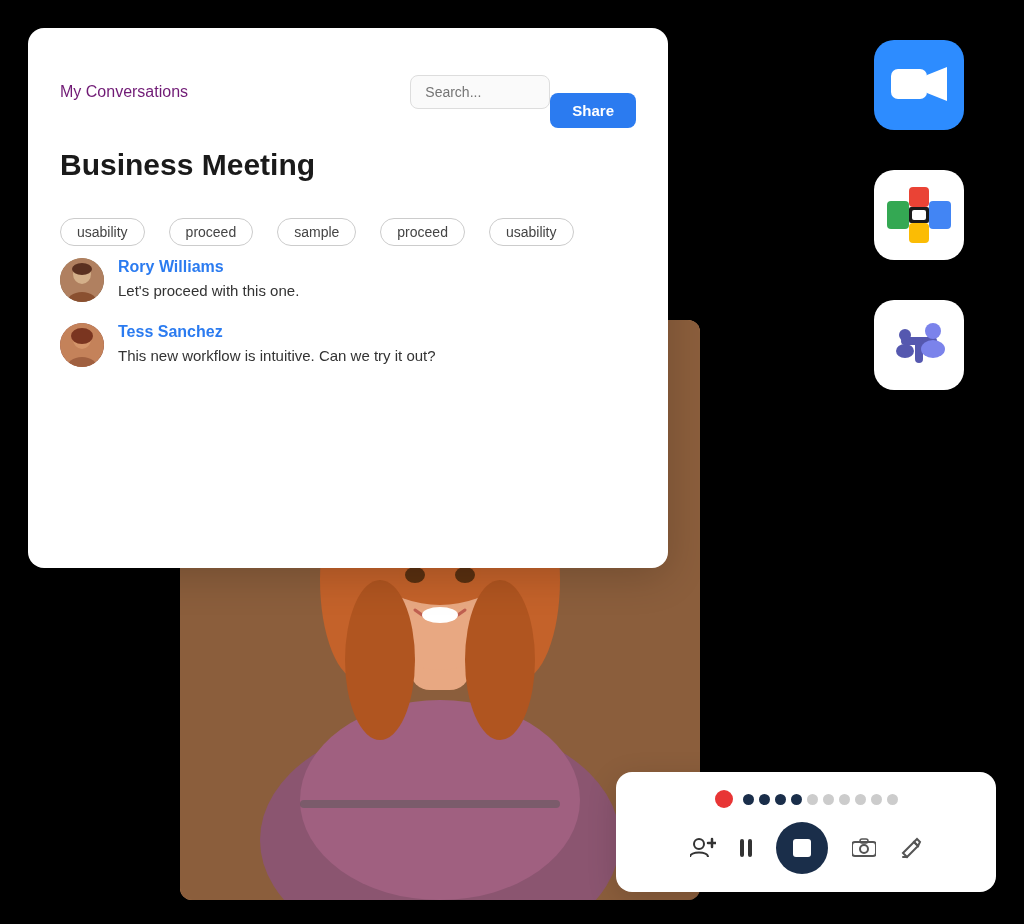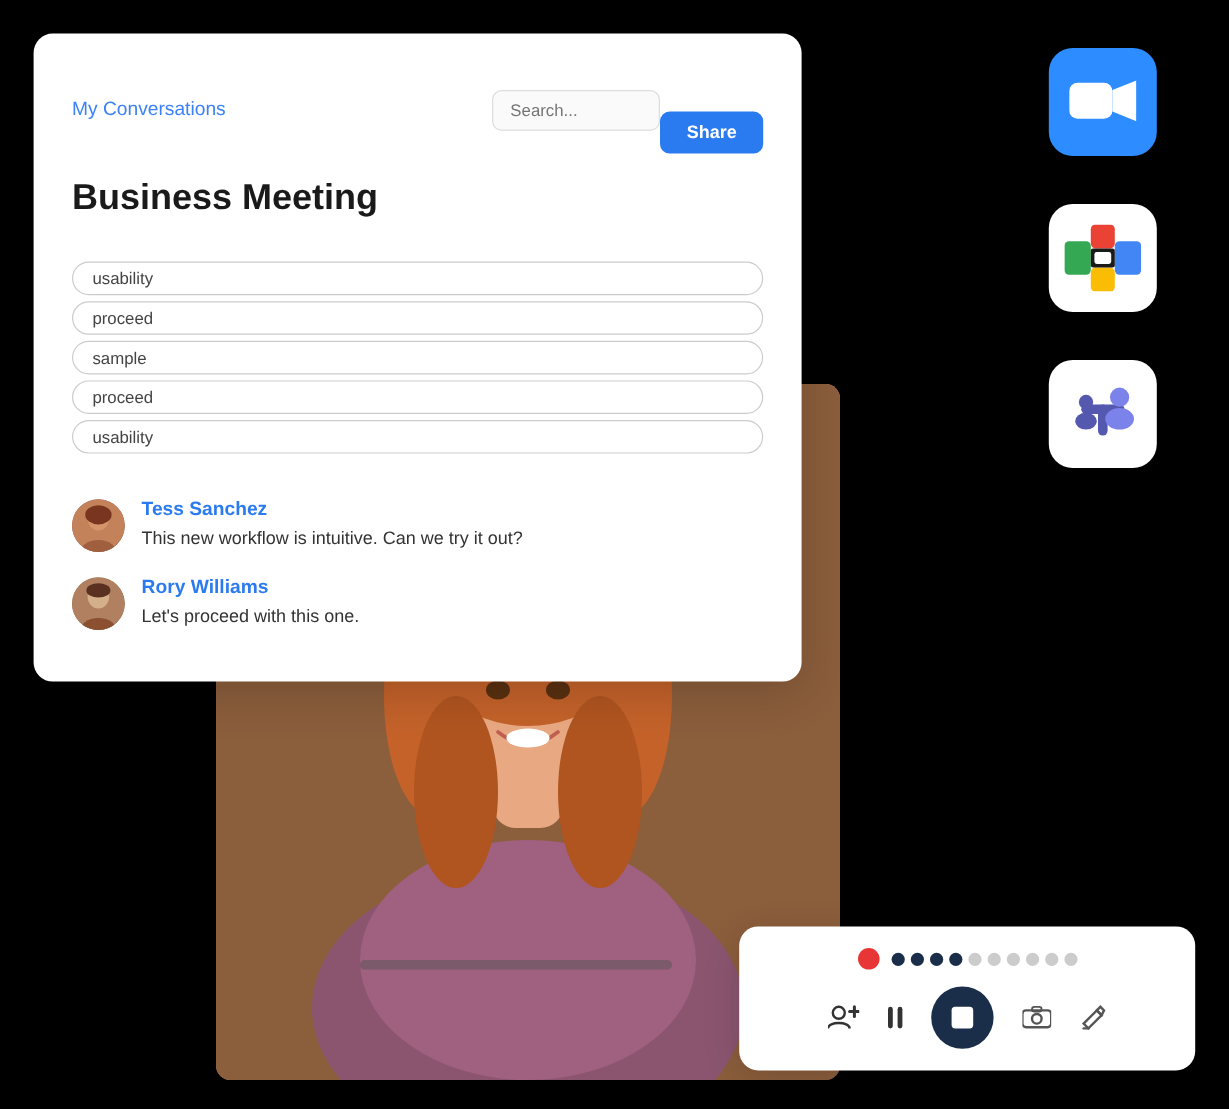--- a/index.html
+++ b/index.html
@@ -40,21 +40,21 @@
     }
 
     .card-header {
       display: flex;
       align-items: center;
       justify-content: space-between;
       margin-bottom: 20px;
     }
     .my-conversations-label {
       font-size: 16px;
-      color: #3b82f6;
+      color: #701a75;
       font-weight: 400;
     }
     .header-right {
       display: flex;
       align-items: center;
     }
     .search-input {
       padding: 8px 14px;
       border: 1px solid #ddd;
       border-radius: 8px;
@@ -79,23 +79,22 @@
     .meeting-title {
       font-size: 30px;
       font-weight: 700;
       color: #1a1a1a;
       margin-bottom: 36px;
     }
 
     .tags-row {
       display: flex;
       flex-wrap: wrap;
-      gap: 5px;
-      margin-bottom: 38px;
-      flex-direction: column;
+      gap: 24px;
+      margin-bottom: 12px;
     }
     .tag {
       border: 1.5px solid #ccc;
       border-radius: 20px;
       padding: 5px 16px;
       font-size: 14px;
       color: #444;
       background: #fff;
     }
 
@@ -290,50 +289,50 @@
 
   <div class="tags-row">
     <span class="tag">usability</span>
     <span class="tag">proceed</span>
     <span class="tag">sample</span>
     <span class="tag">proceed</span>
     <span class="tag">usability</span>
   </div>
 
   <div class="messages-section">
+
+    <div class="message-item">
+      <div class="avatar avatar-rory">
+        <svg width="44" height="44" viewBox="0 0 44 44">
+          <circle cx="22" cy="22" r="22" fill="#B08060"></circle>
+          <ellipse cx="22" cy="16" rx="9" ry="10" fill="#D4B08A"></ellipse>
+          <ellipse cx="22" cy="46" rx="16" ry="12" fill="#8A5030"></ellipse>
+          <ellipse cx="22" cy="11" rx="10" ry="6" fill="#5A3020"></ellipse>
+        </svg>
+      </div>
+      <div class="message-content">
+        <span class="message-author">Rory Williams</span>
+        <span class="message-text">Let's proceed with this one.</span>
+      </div>
+    </div>
 
     <div class="message-item">
       <div class="avatar avatar-tess">
         <svg width="44" height="44" viewBox="0 0 44 44">
           <circle cx="22" cy="22" r="22" fill="#C4825A"></circle>
           <ellipse cx="22" cy="16" rx="9" ry="10" fill="#D4956A"></ellipse>
           <ellipse cx="22" cy="46" rx="16" ry="12" fill="#A06040"></ellipse>
           <ellipse cx="22" cy="13" rx="11" ry="8" fill="#7A3520"></ellipse>
         </svg>
       </div>
       <div class="message-content">
         <span class="message-author">Tess Sanchez</span>
         <span class="message-text">This new workflow is intuitive. Can we try it out?</span>
       </div>
     </div>
-
-    <div class="message-item">
-      <div class="avatar avatar-rory">
-        <svg width="44" height="44" viewBox="0 0 44 44">
-          <circle cx="22" cy="22" r="22" fill="#B08060"></circle>
-          <ellipse cx="22" cy="16" rx="9" ry="10" fill="#D4B08A"></ellipse>
-          <ellipse cx="22" cy="46" rx="16" ry="12" fill="#8A5030"></ellipse>
-          <ellipse cx="22" cy="11" rx="10" ry="6" fill="#5A3020"></ellipse>
-        </svg>
-      </div>
-      <div class="message-content">
-        <span class="message-author">Rory Williams</span>
-        <span class="message-text">Let's proceed with this one.</span>
-      </div>
-    </div>
   </div>
 </div>
 
 <div class="person-image">
   <svg width="520" height="580" viewBox="0 0 520 580" xmlns="http://www.w3.org/2000/svg">
 
     <rect width="520" height="580" fill="#8B5E3C"></rect>
 
     <ellipse cx="260" cy="520" rx="180" ry="120" fill="#8B5570"></ellipse>
     <ellipse cx="260" cy="480" rx="140" ry="100" fill="#A06080"></ellipse>

